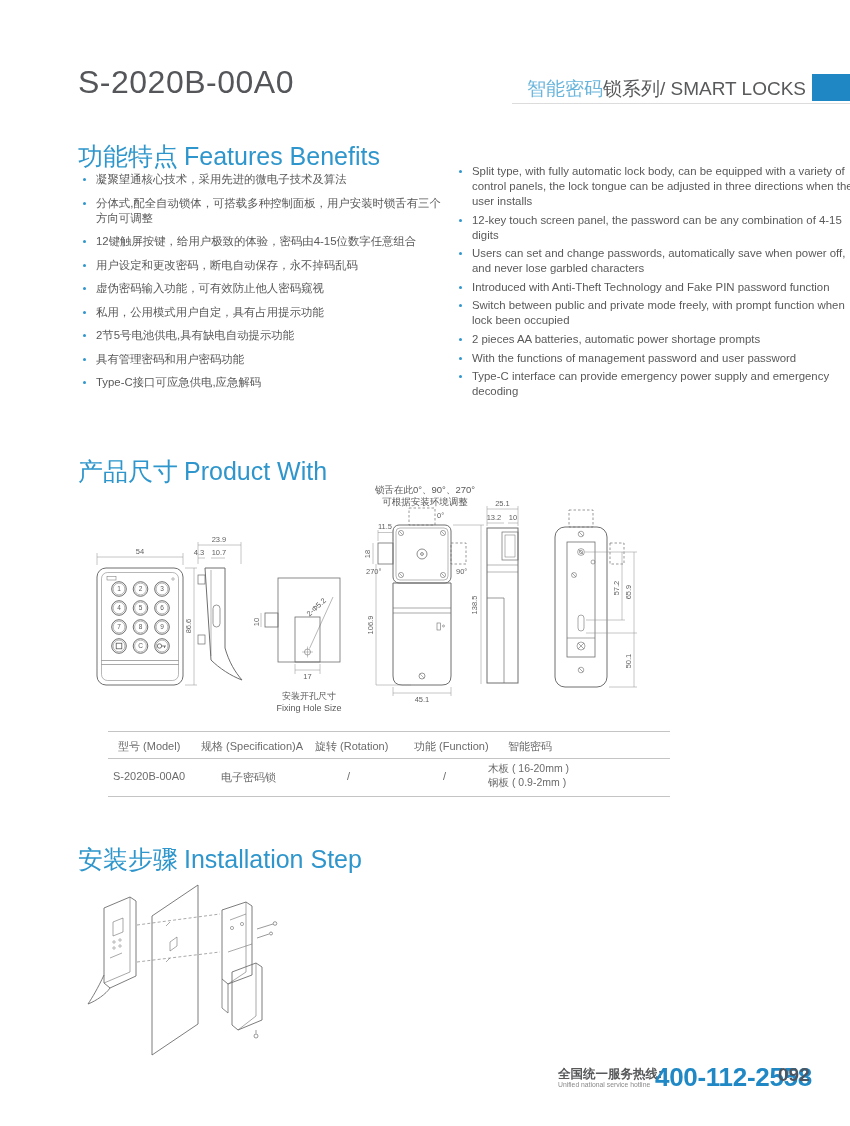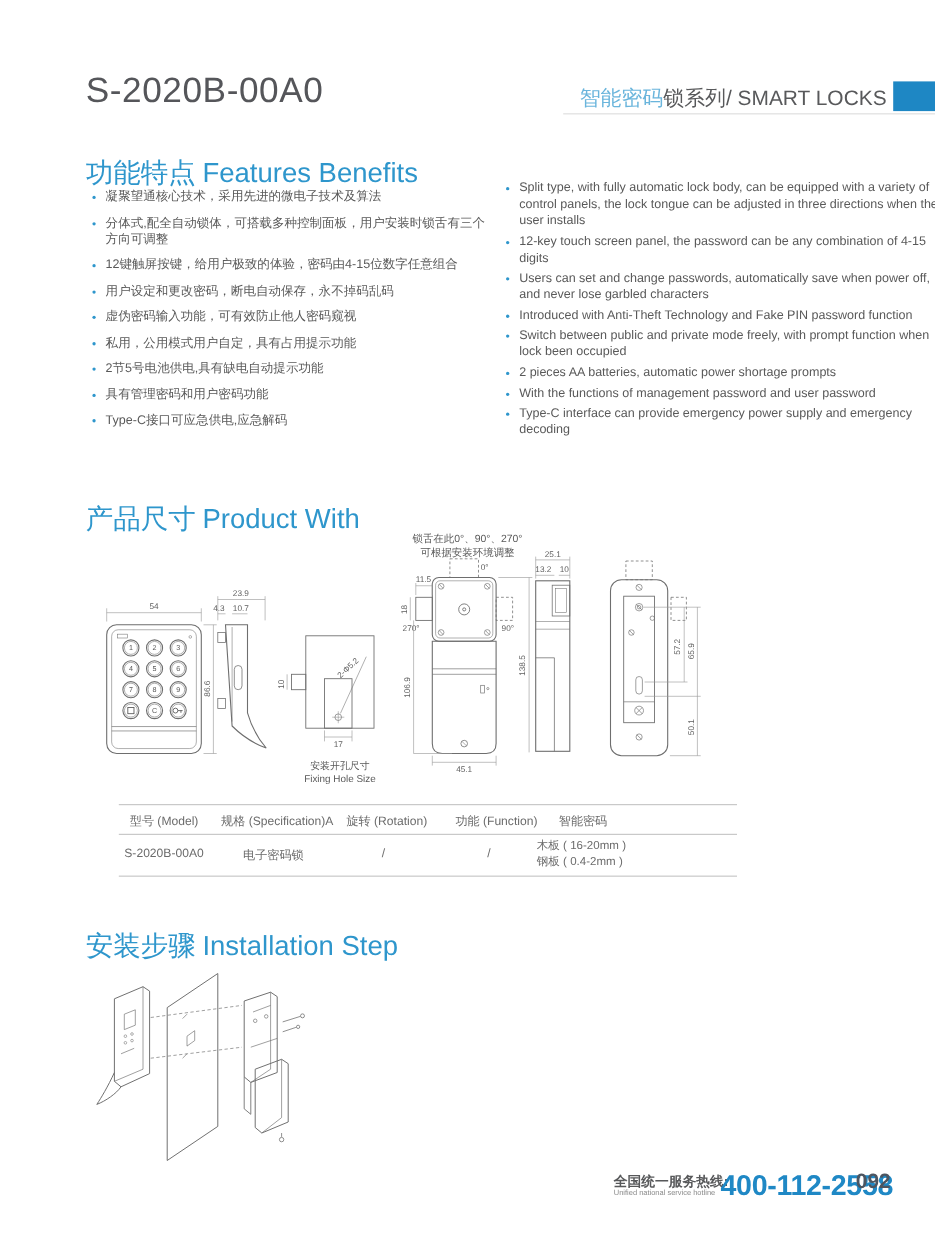--- a/index.html
+++ b/index.html
@@ -296,21 +296,21 @@
   <div class="cell" style="left:10px;top:7px;">型号 (Model)</div>
   <div class="cell" style="left:93px;top:7px;">规格 (Specification)A</div>
   <div class="cell" style="left:207px;top:7px;">旋转 (Rotation)</div>
   <div class="cell" style="left:306px;top:7px;">功能 (Function)</div>
   <div class="cell" style="left:400px;top:7px;">智能密码</div>
   <div class="cell" style="left:5px;top:38px;">S-2020B-00A0</div>
   <div class="cell" style="left:113px;top:38px;">电子密码锁</div>
   <div class="cell" style="left:239px;top:38px;">/</div>
   <div class="cell" style="left:335px;top:38px;">/</div>
   <div class="cell small" style="left:380px;top:30px;text-align:center;">木板 ( 16-20mm )</div>
-  <div class="cell small" style="left:380px;top:44px;">钢板 ( 0.4-2mm )</div>
+  <div class="cell small" style="left:380px;top:44px;">钢板 ( 0.9-2mm )</div>
 </div>
 
 <div class="abs section-heading" style="left:78px;top:843px;">
   <span>安装步骤</span><span class="en">Installation Step</span>
 </div>
 
 <svg class="abs" style="left:80px;top:880px;" width="230" height="180" viewBox="0 0 230 180">
   <g class="ln" stroke-width="0.9">
 
     <g>

